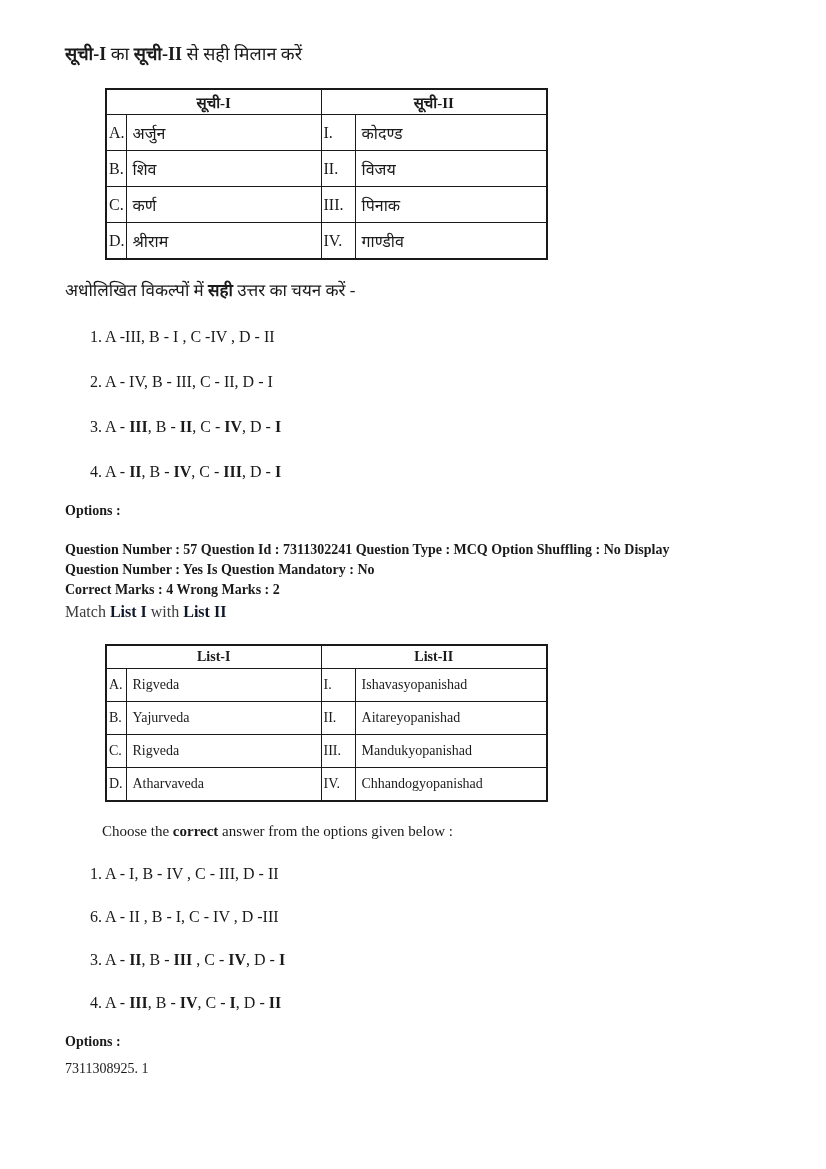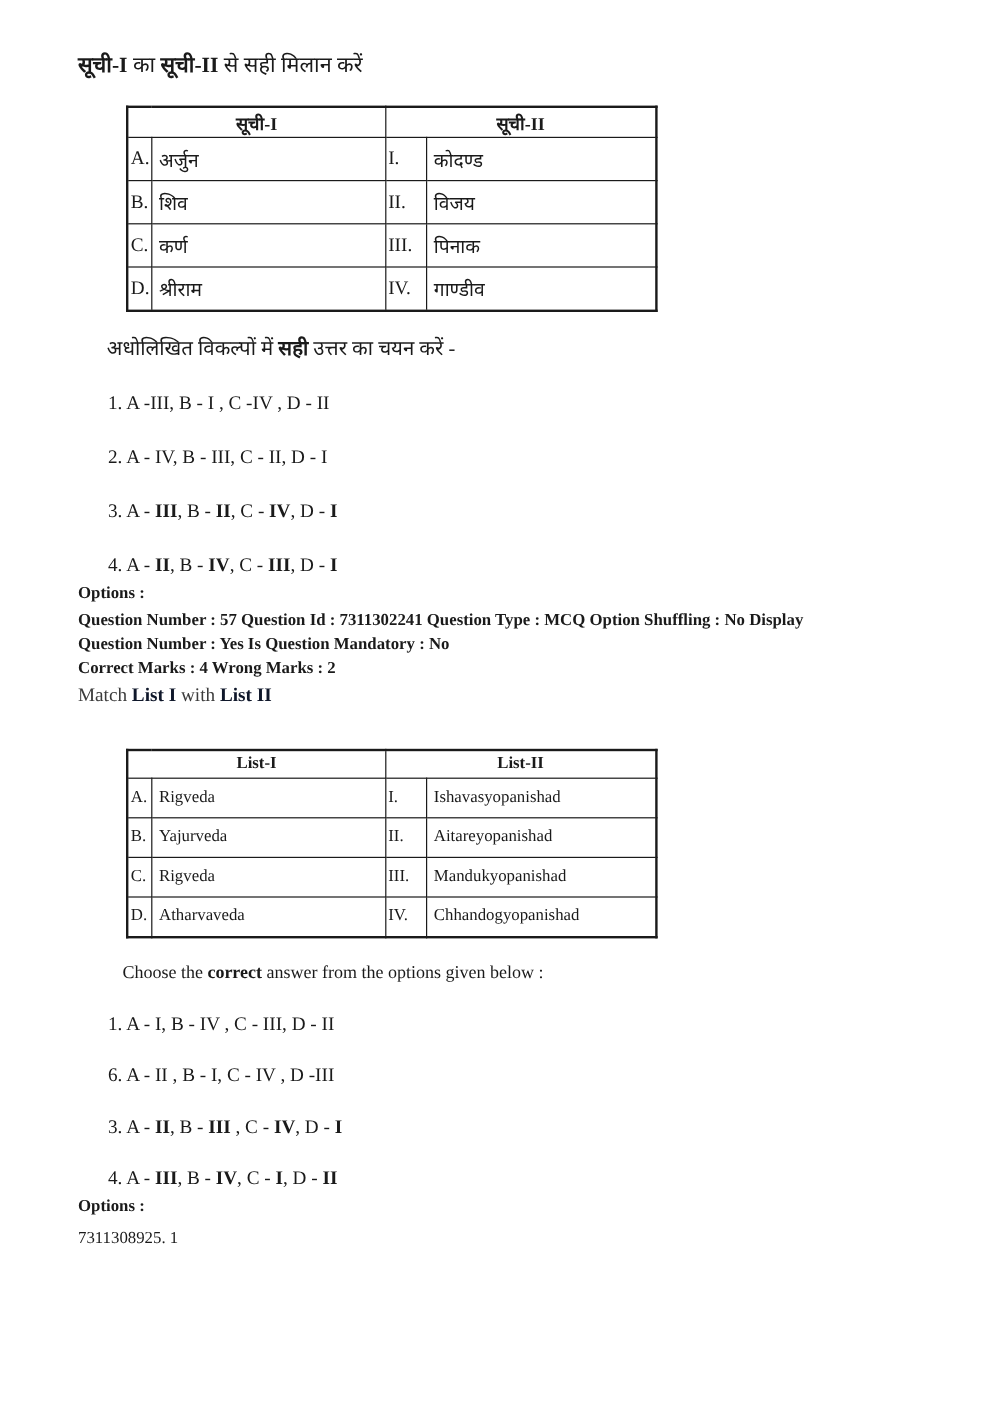--- a/index.html
+++ b/index.html
@@ -9,52 +9,52 @@
     box-sizing: border-box;
     padding: 43px 60px 0 65px;
     background: #ffffff;
     color: #1a1a1a;
     font-family: "Liberation Serif", "DejaVu Serif", serif;
     overflow: hidden;
   }
   b, th { font-weight: bold; }
 
   .hi-title { font-size: 18px; line-height: 22px; }
-  .instruction-hi { margin-top: 20px; font-size: 17px; line-height: 22px; margin-left: 24px; }
+  .instruction-hi { margin-top: 20px; font-size: 17px; line-height: 22px; }
 
   .match-table {
     border-collapse: collapse;
     table-layout: fixed;
     width: 441px;
     margin: 23px 0 0 40px;
     border: 2px solid #1a1a1a;
   }
   .match-table th, .match-table td { border: 1px solid #1a1a1a; overflow: hidden; white-space: nowrap; }
   .match-table th { height: 22px; text-align: center; vertical-align: middle; }
   .col-no  { width: 20px; }
   .col-txt { width: 195px; }
   .col-rno { width: 34px; }
   .col-rtxt{ width: 192px; }
   .t1 { font-size: 16px; }
   .t1 td { height: 33px; }
   .t1 th { font-size: 15px; }
-  .t2 { font-size: 14px; margin-top: 34px; }
+  .t2 { font-size: 14px; margin-top: 22px; }
   .t2 td { height: 30px; }
   .t2 th { height: 20px; font-size: 14px; }
   .cell-no  { padding-left: 2px; vertical-align: middle; }
   .cell-txt { padding-left: 6px; vertical-align: middle; }
 
   .choice { margin: 25px 0 0 25px; font-size: 16px; line-height: 20px; }
   .choices-2 .choice { margin-top: 23px; }
 
-  .options-label { margin-top: 4px; font-size: 14px; line-height: 18px; font-weight: bold; }
+  .options-label { margin-top: 20px; font-size: 14px; line-height: 18px; font-weight: bold; }
   .option-ids { margin-top: 6px; }
   .option-id { font-size: 14px; line-height: 23.5px; }
 
-  .meta-block { margin-top: 4px; }
+  .meta-block { margin-top: 20px; }
   .meta-line { font-size: 14px; line-height: 20px; font-weight: bold; }
   .match-heading { margin-top: 2px; font-size: 16px; line-height: 20px; color: #3c3c3c; }
   .match-heading b { color: #0f172a; }
   .instruction-en { margin-top: 19px; font-size: 15px; line-height: 20px; margin-left: 37px; }
 </style>
 </head>
 <body>
 
 <div class="page">
 

